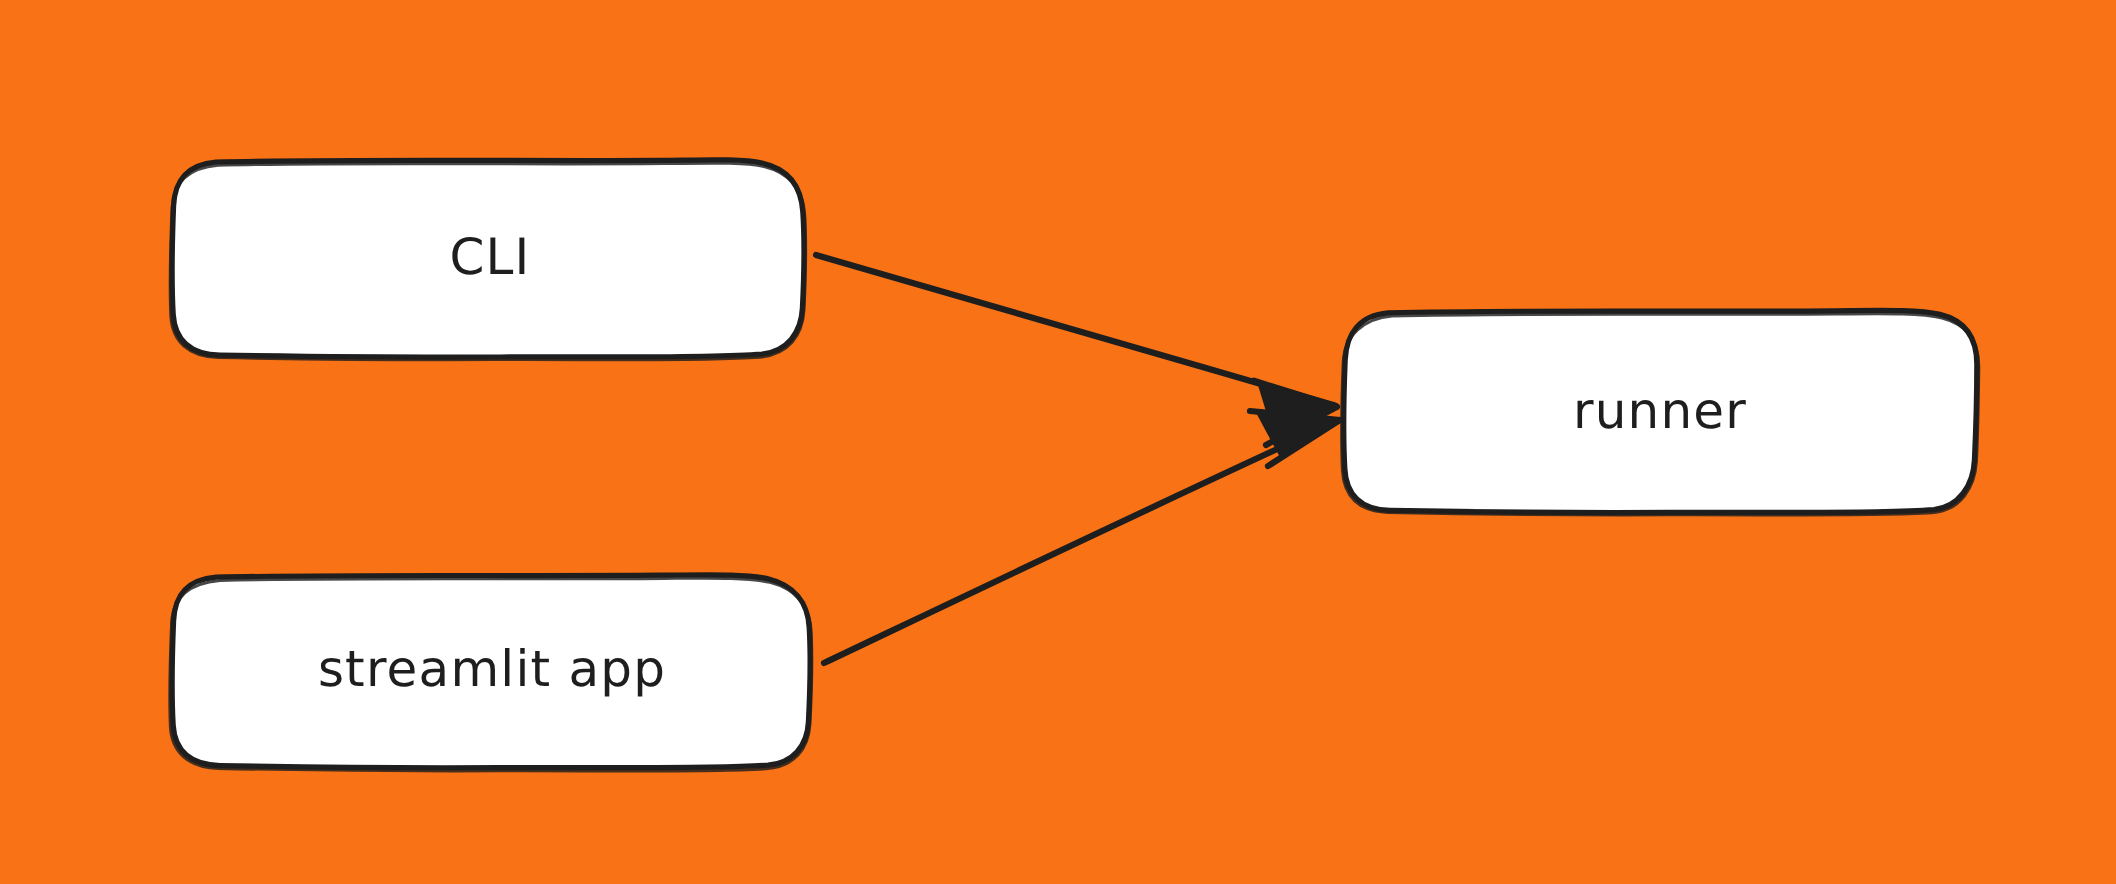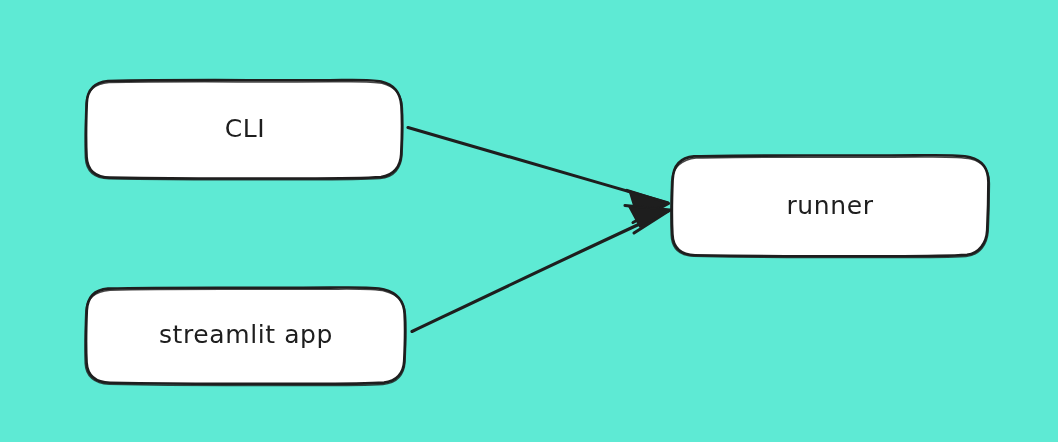--- a/index.html
+++ b/index.html
@@ -8,21 +8,21 @@
     padding: 0;
     background: #ffffff;
   }
   body {
     font-family: "DejaVu Sans", sans-serif;
   }
   #canvas-wrap {
     position: relative;
     width: 1058px;
     height: 442px;
-    background: #5eead4;
+    background: #f97316;
     overflow: hidden;
   }
   #diagram-svg {
     position: absolute;
     top: 0;
     left: 0;
     width: 1058px;
     height: 442px;
     display: block;
   }

